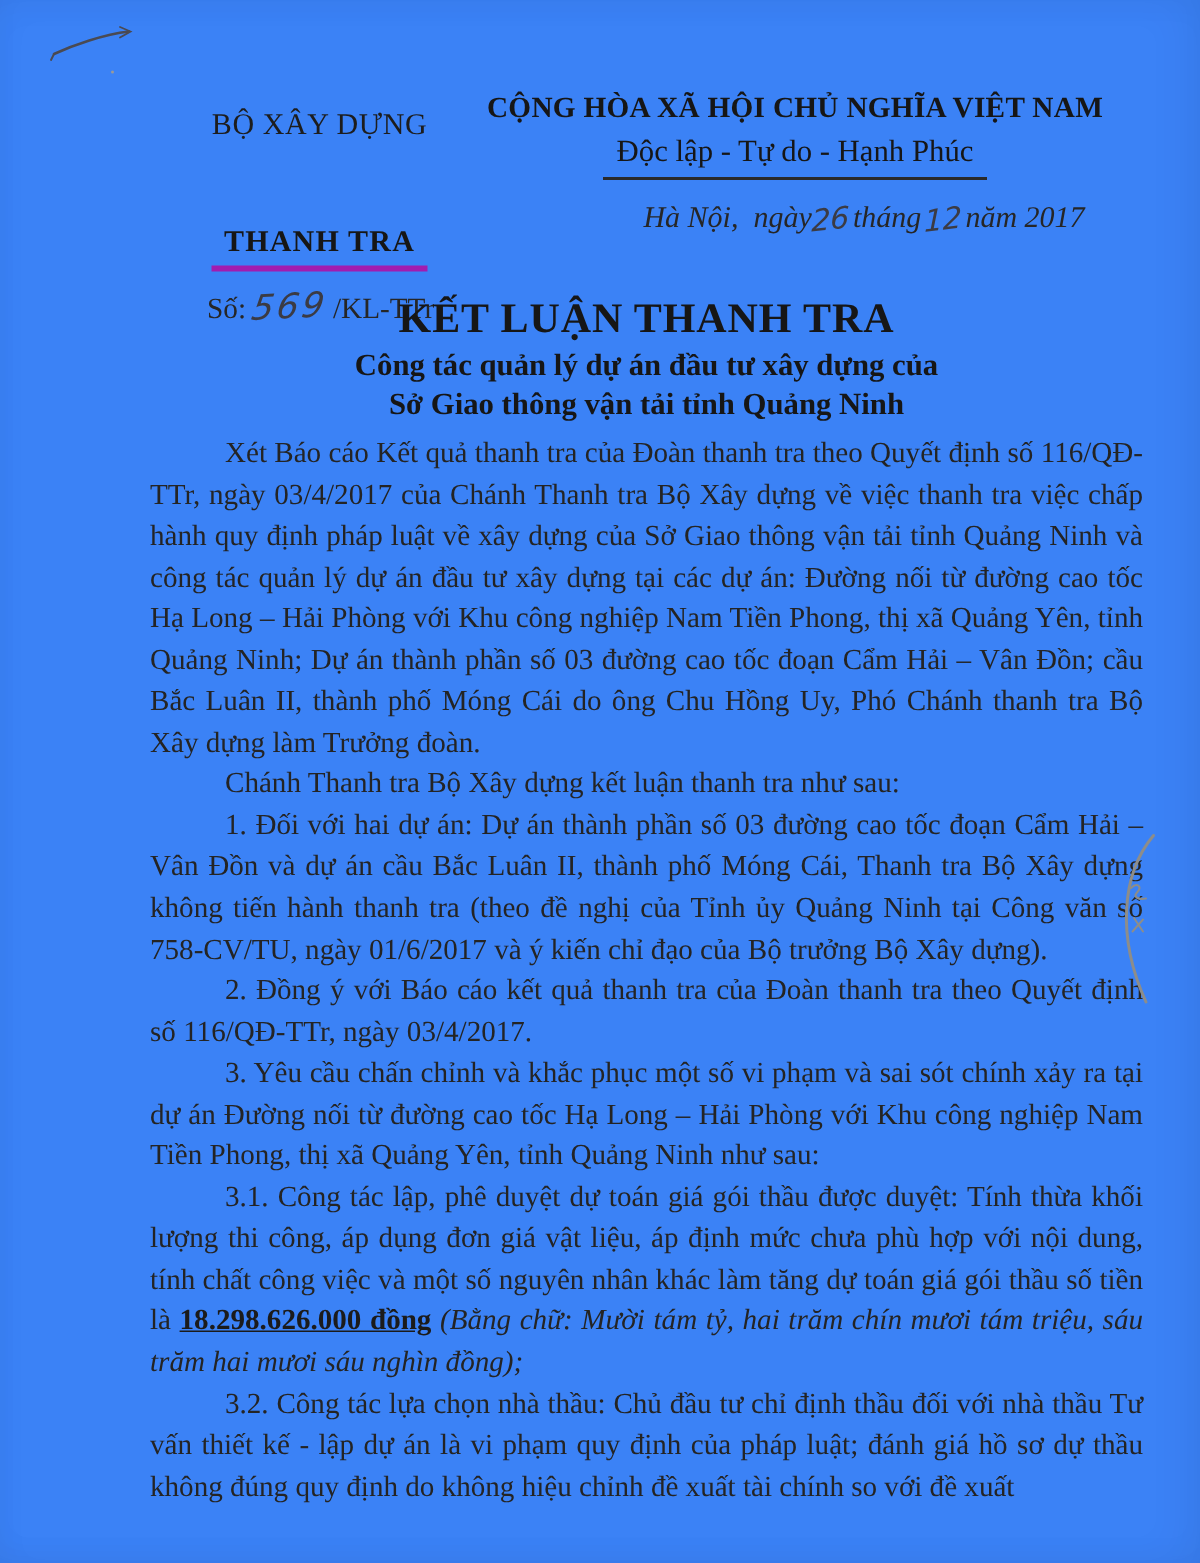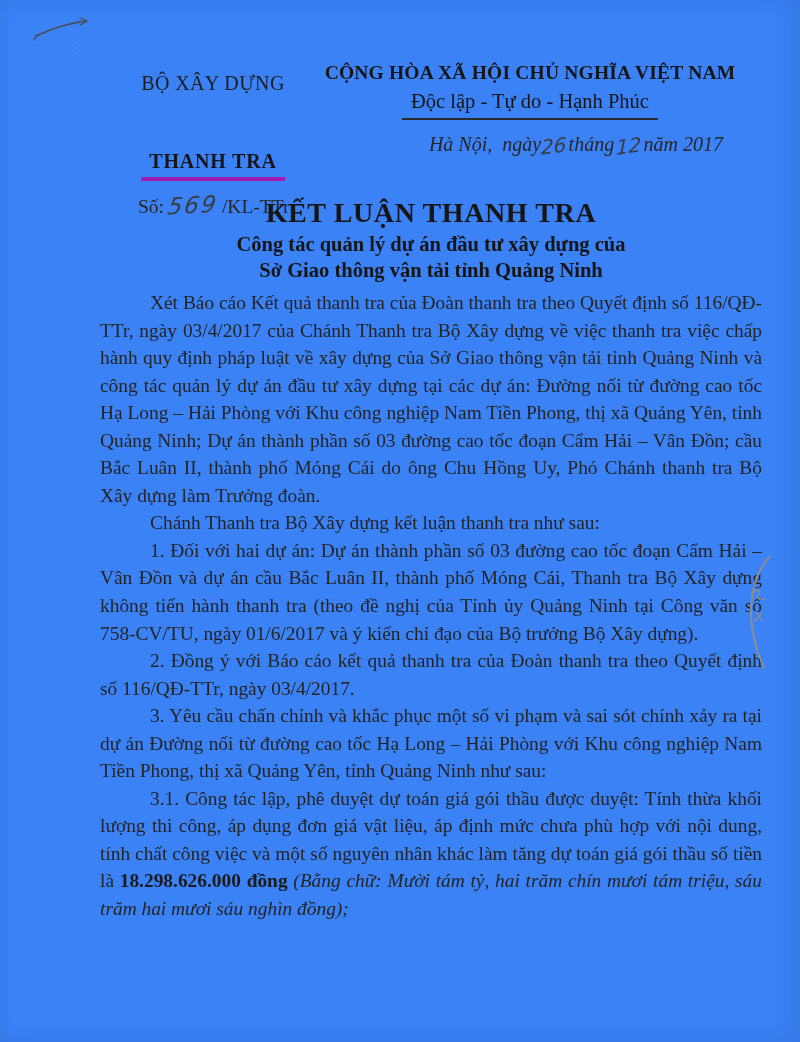--- a/index.html
+++ b/index.html
@@ -40,21 +40,21 @@
 
   
   .title-block { position:absolute; top:197px; left:100px; width:662px; text-align:center; color:#161616; }
   .title-main { font-size:28px; font-weight:bold; letter-spacing:.6px; }
   .title-sub { font-size:20.5px; font-weight:bold; margin-top:3.5px; }
 
   
   .body-text { position:absolute; top:289px; left:100px; width:662px;
                font-size:19.4px; line-height:27.55px; text-align:justify; color:#242424; }
   .body-text p { text-indent:50px; margin:0; }
-  .amount-bold { font-weight:bold; color:#1b1b1b; }
+  .amount-bold { font-weight:bold; color:#1b1b1b;text-decoration:underline; }
   .amount-words { font-style:italic; }
 
   
   .corner-stroke { position:absolute; top:8px; left:27px; }
   .margin-bracket { position:absolute; top:552px; left:729px; }
 </style>
 </head>
 <body>
 
 <div class="page">
@@ -96,20 +96,21 @@
     <div class="title-sub">Sở Giao thông vận tải tỉnh Quảng Ninh</div>
   </div>
 
   <div class="body-text">
     <p>Xét Báo cáo Kết quả thanh tra của Đoàn thanh tra theo Quyết định số 116/QĐ-TTr, ngày 03/4/2017 của Chánh Thanh tra Bộ Xây dựng về việc thanh tra việc chấp hành quy định pháp luật về xây dựng của Sở Giao thông vận tải tỉnh Quảng Ninh và công tác quản lý dự án đầu tư xây dựng tại các dự án: Đường nối từ đường cao tốc Hạ Long – Hải Phòng với Khu công nghiệp Nam Tiền Phong, thị xã Quảng Yên, tỉnh Quảng Ninh; Dự án thành phần số 03 đường cao tốc đoạn Cẩm Hải – Vân Đồn; cầu Bắc Luân II, thành phố Móng Cái do ông Chu Hồng Uy, Phó Chánh thanh tra Bộ Xây dựng làm Trưởng đoàn.</p>
     <p>Chánh Thanh tra Bộ Xây dựng kết luận thanh tra như sau:</p>
     <p>1. Đối với hai dự án: Dự án thành phần số 03 đường cao tốc đoạn Cẩm Hải – Vân Đồn và dự án cầu Bắc Luân II, thành phố Móng Cái, Thanh tra Bộ Xây dựng không tiến hành thanh tra (theo đề nghị của Tỉnh ủy Quảng Ninh tại Công văn số 758-CV/TU, ngày 01/6/2017 và ý kiến chỉ đạo của Bộ trưởng Bộ Xây dựng).</p>
     <p>2. Đồng ý với Báo cáo kết quả thanh tra của Đoàn thanh tra theo Quyết định số 116/QĐ-TTr, ngày 03/4/2017.</p>
     <p>3. Yêu cầu chấn chỉnh và khắc phục một số vi phạm và sai sót chính xảy ra tại dự án Đường nối từ đường cao tốc Hạ Long – Hải Phòng với Khu công nghiệp Nam Tiền Phong, thị xã Quảng Yên, tỉnh Quảng Ninh như sau:</p>
     <p><span>3.1. Công tác lập, phê duyệt dự toán giá gói thầu được duyệt: Tính thừa khối lượng thi công, áp dụng đơn giá vật liệu, áp định mức chưa phù hợp với nội dung, tính chất công việc và một số nguyên nhân khác làm tăng dự toán giá gói thầu số tiền là </span><span class="amount-bold">18.298.626.000 đồng</span><span class="amount-words"> (Bằng chữ: Mười tám tỷ, hai trăm chín mươi tám triệu, sáu trăm hai mươi sáu nghìn đồng);</span></p>
+    <p>3.2. Công tác lựa chọn nhà thầu: Chủ đầu tư chỉ định thầu đối với nhà thầu Tư vấn thiết kế - lập dự án là vi phạm quy định của pháp luật; đánh giá hồ sơ dự thầu không đúng quy định do không hiệu chỉnh đề xuất tài chính so với đề xuất</p>
   </div>
 
   <svg class="margin-bracket" width="50" height="122" viewBox="0 0 50 122">
     <path d="M40 5 C 19 30, 15 72, 35 116" stroke="#8d8d8a" stroke-width="2" fill="none" stroke-linecap="round"></path>
     <path d="M25 40 c 4 -4, 8 -1, 4 3 c -3 3, 1 5, 6 4" stroke="#8d8d8a" stroke-width="1.4" fill="none" stroke-linecap="round"></path>
     <path d="M27 60 l 6 9 M33 61 l -7 8" stroke="#8d8d8a" stroke-width="1.3" fill="none" stroke-linecap="round"></path>
   </svg>
 
 </div>
 

